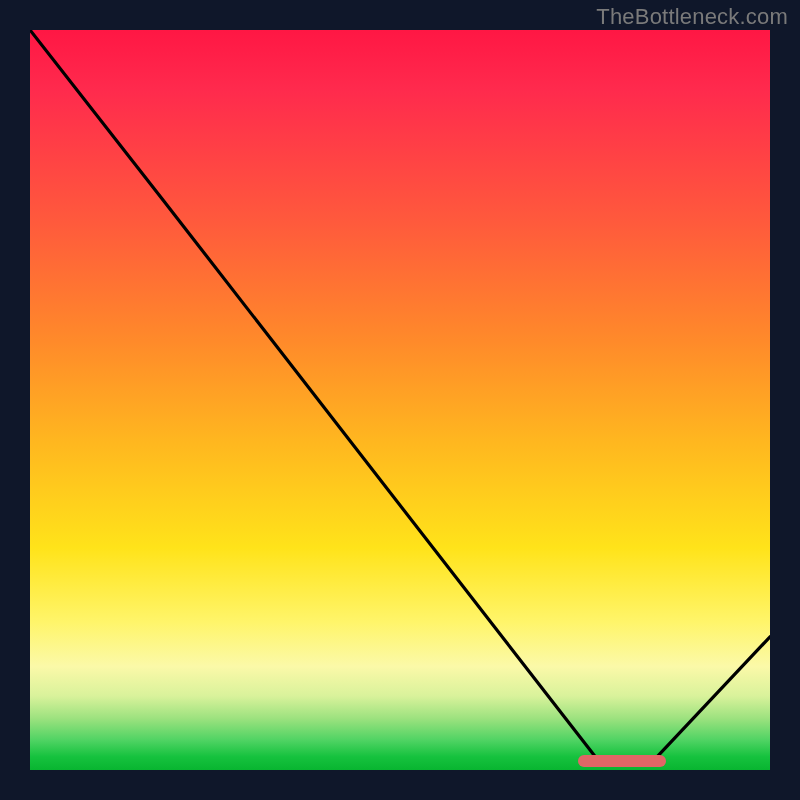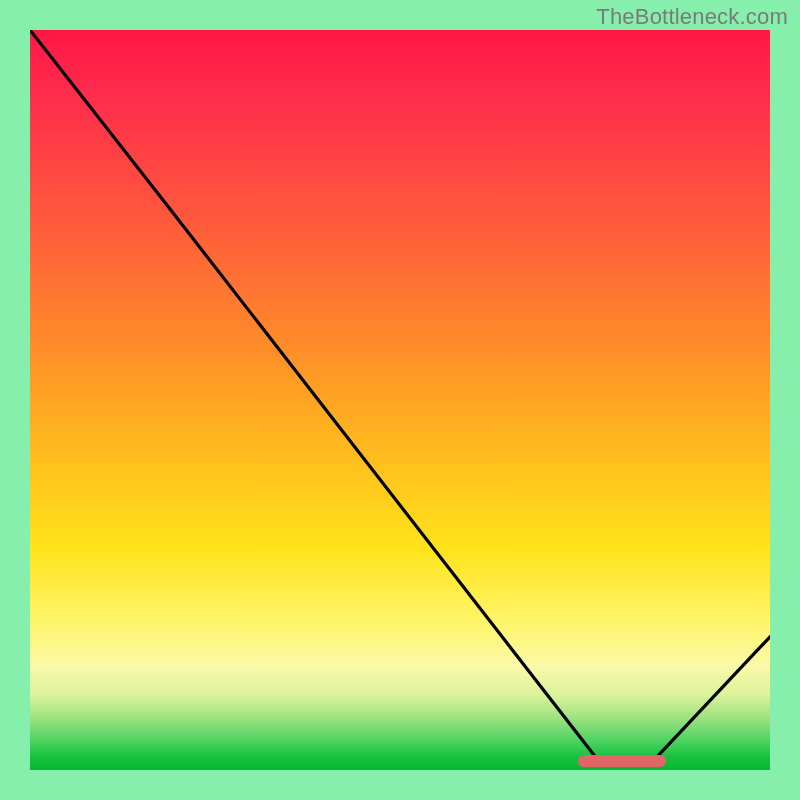--- a/index.html
+++ b/index.html
@@ -8,21 +8,21 @@
     width: 800px;
     height: 800px;
     background: #000;
     overflow: hidden;
     font-family: Arial, Helvetica, sans-serif;
   }
   .stage {
     position: relative;
     width: 800px;
     height: 800px;
-    background: #86efac;
+    background: #0f172a;
   }
   .attribution {
     position: absolute;
     top: 4px;
     right: 12px;
     color: #7a7a7a;
     font-size: 22px;
     font-weight: 400;
     letter-spacing: 0.2px;
   }

